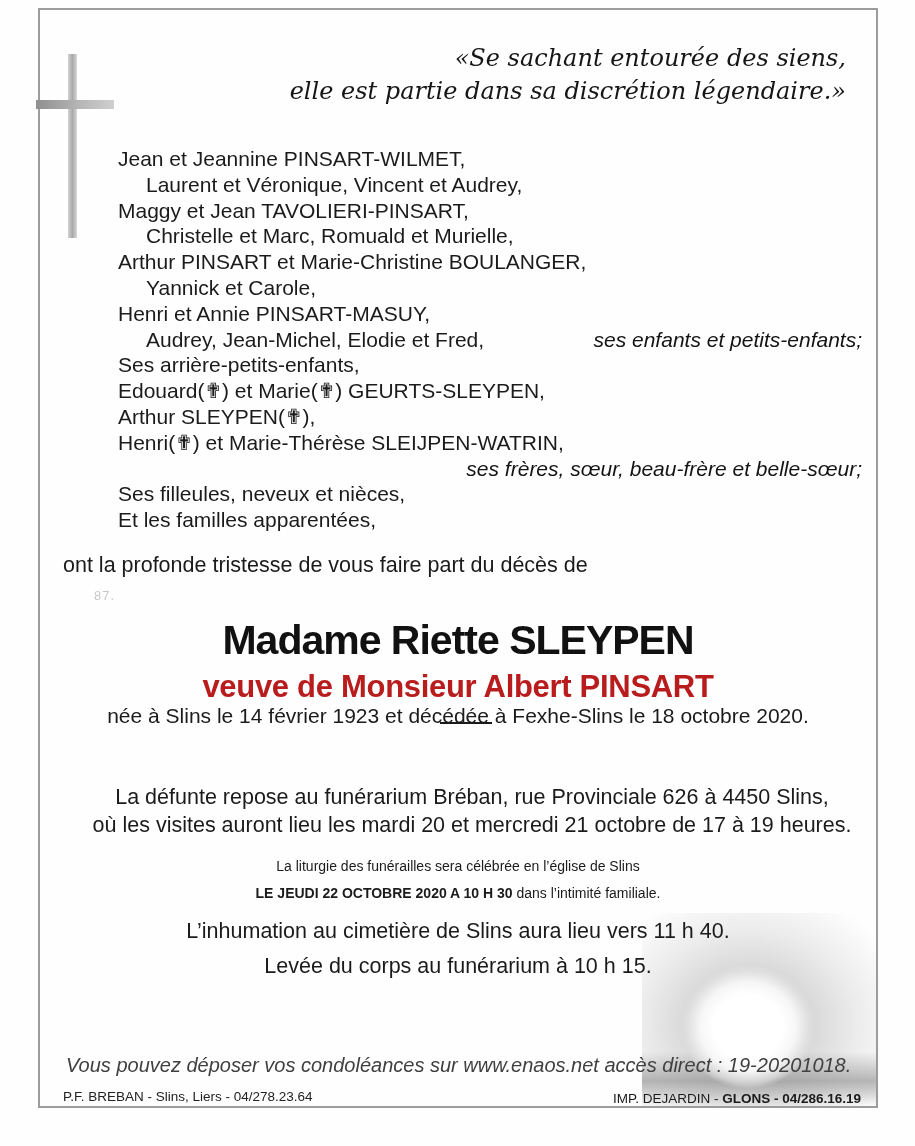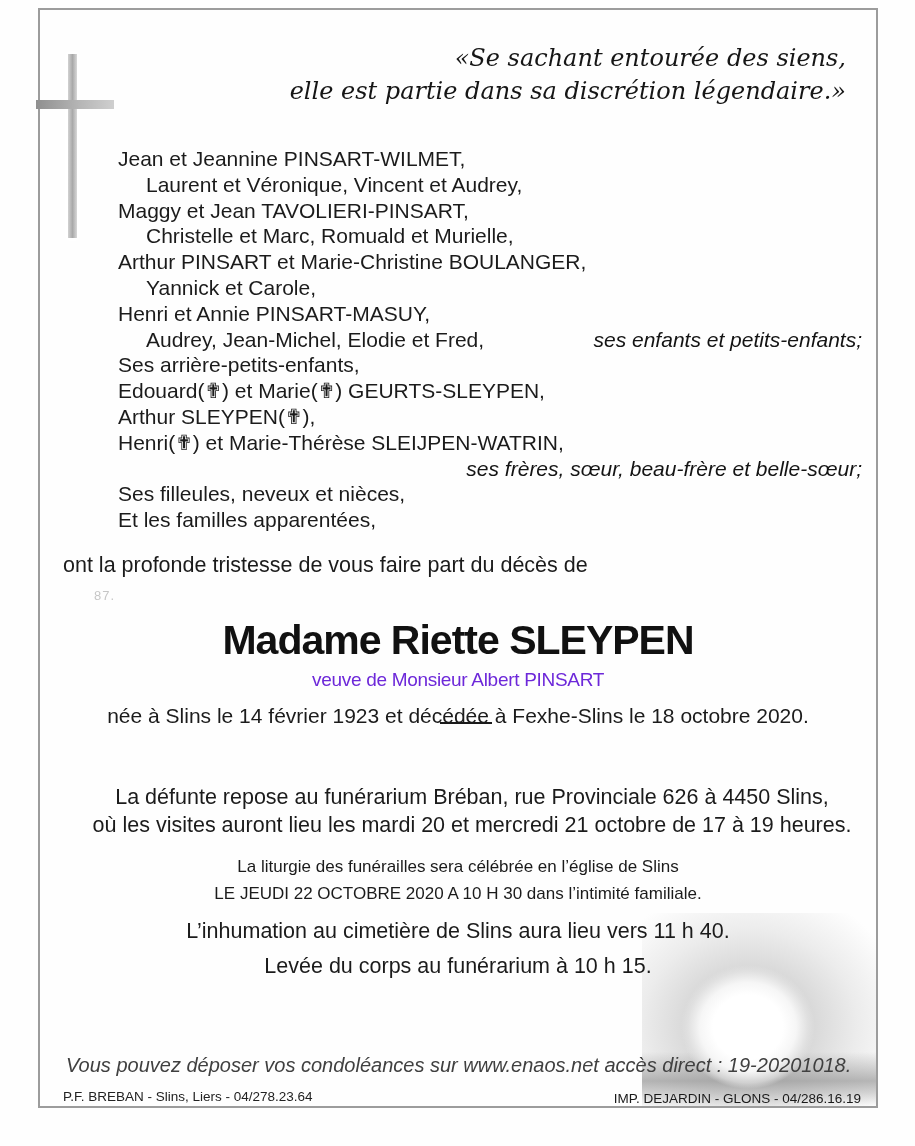--- a/index.html
+++ b/index.html
@@ -44,29 +44,29 @@
   .right-line { text-align:right; }
   .announce {
     position:absolute; left:63px; top:553px; z-index:3; font-size:21.5px;
   }
   .artifact {
     position:absolute; left:94px; top:588px; z-index:3; font-size:13px;
     color:#b9b9b9; opacity:0.8; letter-spacing:1px;
   }
   .centerband { position:absolute; left:38px; width:840px; text-align:center; z-index:3;margin-top:29px; }
   .deceased-title { top:588px; font-size:41px; font-weight:bold; letter-spacing:-1px; color:#111; }
-  .deceased-sub { top:640px; font-size:19px; font-weight:normal; letter-spacing:-0.3px; color:#6d28d9; }
+  .deceased-sub { top:640px; font-size:31px; font-weight:bold; letter-spacing:-0.3px; color:#b91c1c; }
   .deceased-life { top:675px; font-size:21px; }
   .divider {
     position:absolute; left:440px; top:722px; width:52px; height:2px;
     background:#1a1a1a; z-index:3;
   }
   .repose { top:755px; font-size:21.5px; line-height:27.5px;padding-left:28px; }
-  .liturgy { top:824px; font-size:17px; line-height:27px; }
-  .liturgy .b, .bold { font-weight:normal; }
+  .liturgy { top:824px; font-size:14px; line-height:27px; }
+  .liturgy .b, .bold { font-weight:bold; }
   .inhumation { top:890px; font-size:21.5px; }
   .levee { top:925px; font-size:21.5px; }
   .thanks {
     position:absolute; left:66px; top:979px; z-index:3;
     font-style:italic; font-size:21px; line-height:27.5px; color:#141414;
   }
   .condolences {
     position:absolute; left:66px; top:1054px; z-index:3;
     font-style:italic; font-size:20px; color:#404040;
   }

